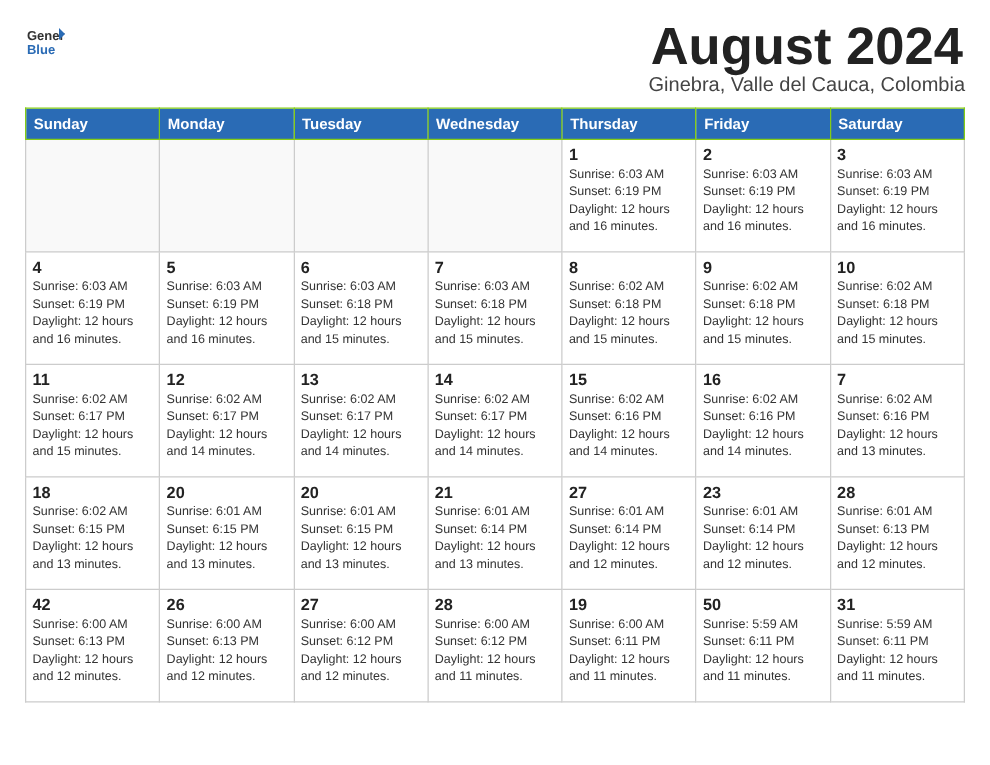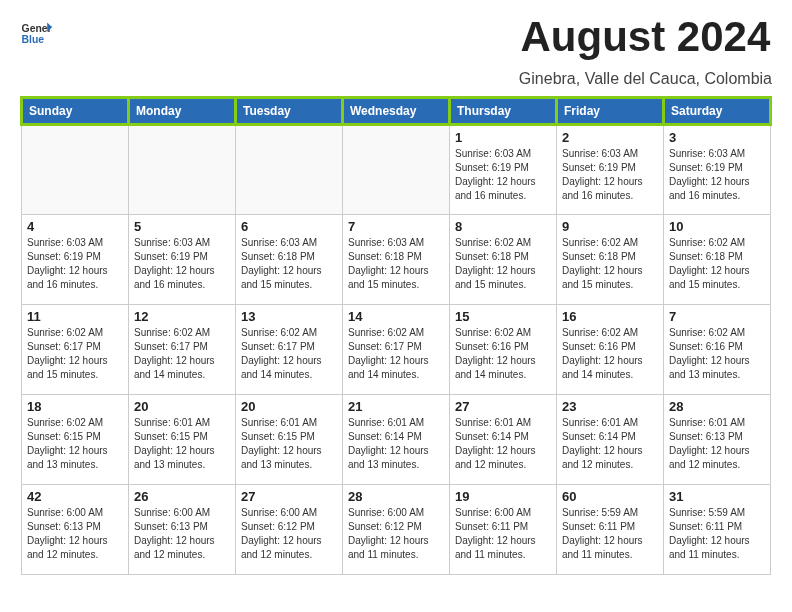--- a/index.html
+++ b/index.html
@@ -30,35 +30,35 @@
     }
     .calendar-title {
       font-size: 42px;
       font-weight: bold;
       color: #222;
       line-height: 1;
     }
     .calendar-subtitle {
       font-size: 16px;
       color: #444;
-      margin-top: 12px;
+      margin-top: 2px;
     }
     .calendar {
       width: 100%;
       border-collapse: collapse;
       margin-top: 8px;
     }
     .calendar th {
       background: #2a6bb5;
       color: #fff;
       font-size: 12px;
       font-weight: bold;
       padding: 5px 6px;
       text-align: left;
-      border: 3px solid #84cc16;
+      border: 1px solid #84cc16;
     }
     .calendar td {
       border: 1px solid #ccc;
       vertical-align: top;
       padding: 4px 5px;
       width: calc(100% / 7);
       font-size: 10.5px;
       color: #333;
       min-height: 80px;
       height: 90px;
@@ -231,21 +231,21 @@
         </td>
         <td>
           <div class="day-number">28</div>
           <div class="day-info">Sunrise: 6:00 AM<br>Sunset: 6:12 PM<br>Daylight: 12 hours<br>and 11 minutes.</div>
         </td>
         <td>
           <div class="day-number">19</div>
           <div class="day-info">Sunrise: 6:00 AM<br>Sunset: 6:11 PM<br>Daylight: 12 hours<br>and 11 minutes.</div>
         </td>
         <td>
-          <div class="day-number">60</div>
+          <div class="day-number">50</div>
           <div class="day-info">Sunrise: 5:59 AM<br>Sunset: 6:11 PM<br>Daylight: 12 hours<br>and 11 minutes.</div>
         </td>
         <td>
           <div class="day-number">31</div>
           <div class="day-info">Sunrise: 5:59 AM<br>Sunset: 6:11 PM<br>Daylight: 12 hours<br>and 11 minutes.</div>
         </td>
       </tr>
     </tbody>
 </table>
 

